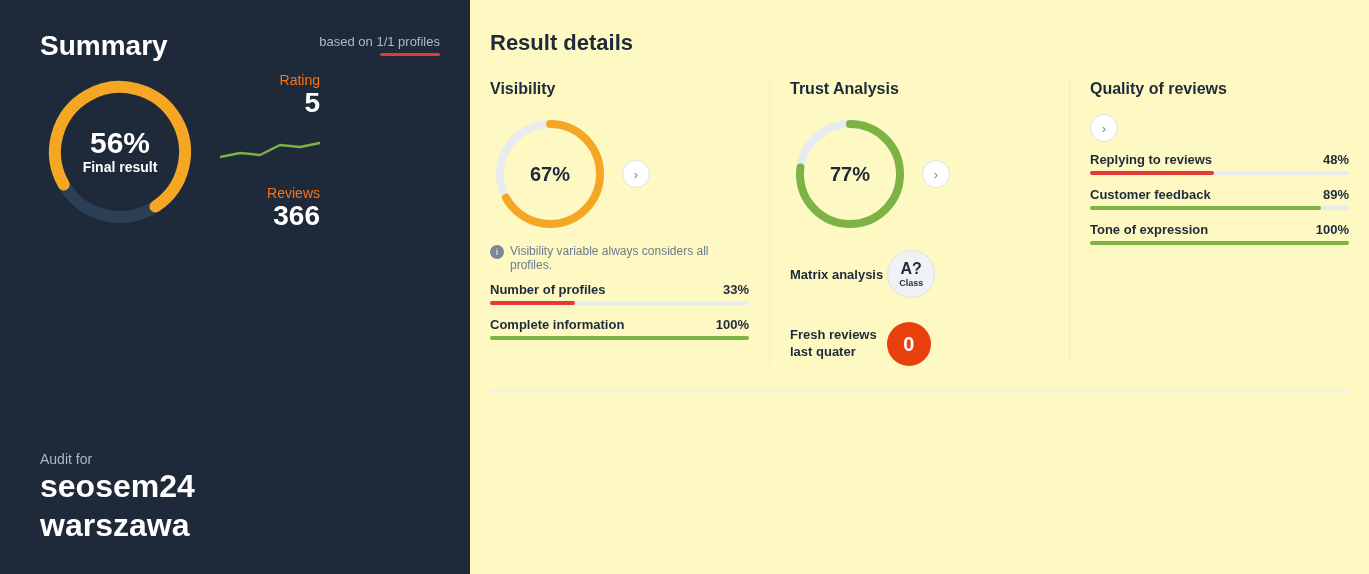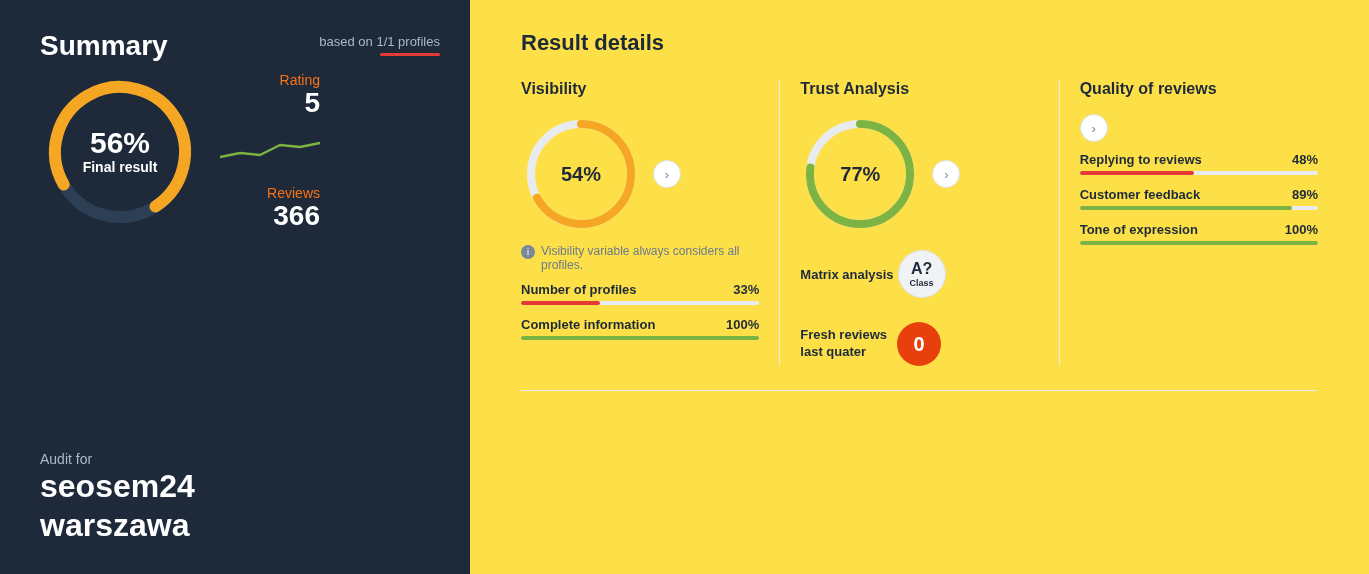--- a/index.html
+++ b/index.html
@@ -113,22 +113,22 @@
     .audit-name {
       font-size: 32px;
       font-weight: 800;
       color: white;
       line-height: 1.2;
     }
 
     
     .right-panel {
       flex: 1;
-      background: #fde047;
-      padding: 30px 51px;
+      background: #fef9c3;
+      padding: 30px 20px;
       overflow-y: auto;
     }
     .result-details-title {
       font-size: 22px;
       font-weight: 700;
       color: #1e2a3a;
       margin-bottom: 24px;
     }
     .metrics-row {
       display: flex;
@@ -364,21 +364,21 @@
 
       <div class="metric-col">
         <div class="metric-title">Visibility</div>
         <div class="metric-circle-row">
           <div class="circle-chart">
             <svg width="120" height="120" viewBox="0 0 120 120">
               <circle cx="60" cy="60" r="50" fill="none" stroke="#e8ecf0" stroke-width="8"></circle>
 
               <circle cx="60" cy="60" r="50" fill="none" stroke="#f5a623" stroke-width="8" stroke-dasharray="210.5 314.16" stroke-linecap="round"></circle>
             </svg>
-            <div class="circle-center">54%</div>
+            <div class="circle-center">67%</div>
           </div>
           <button class="chevron-btn">›</button>
         </div>
         <div class="visibility-note">
           <div class="info-icon">i</div>
           <span>Visibility variable always considers all profiles.</span>
         </div>
 
         <div class="sub-metrics">
           <div class="sub-metric">

